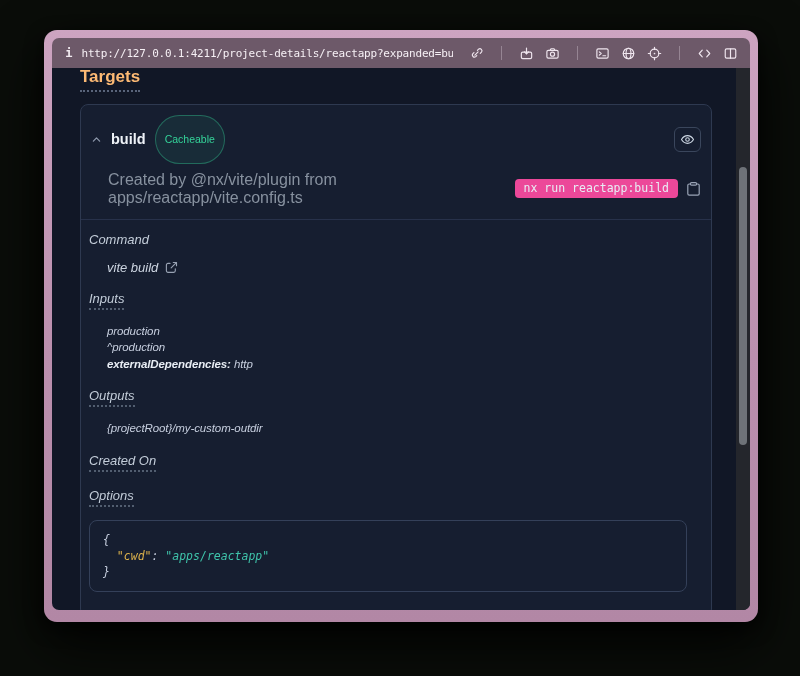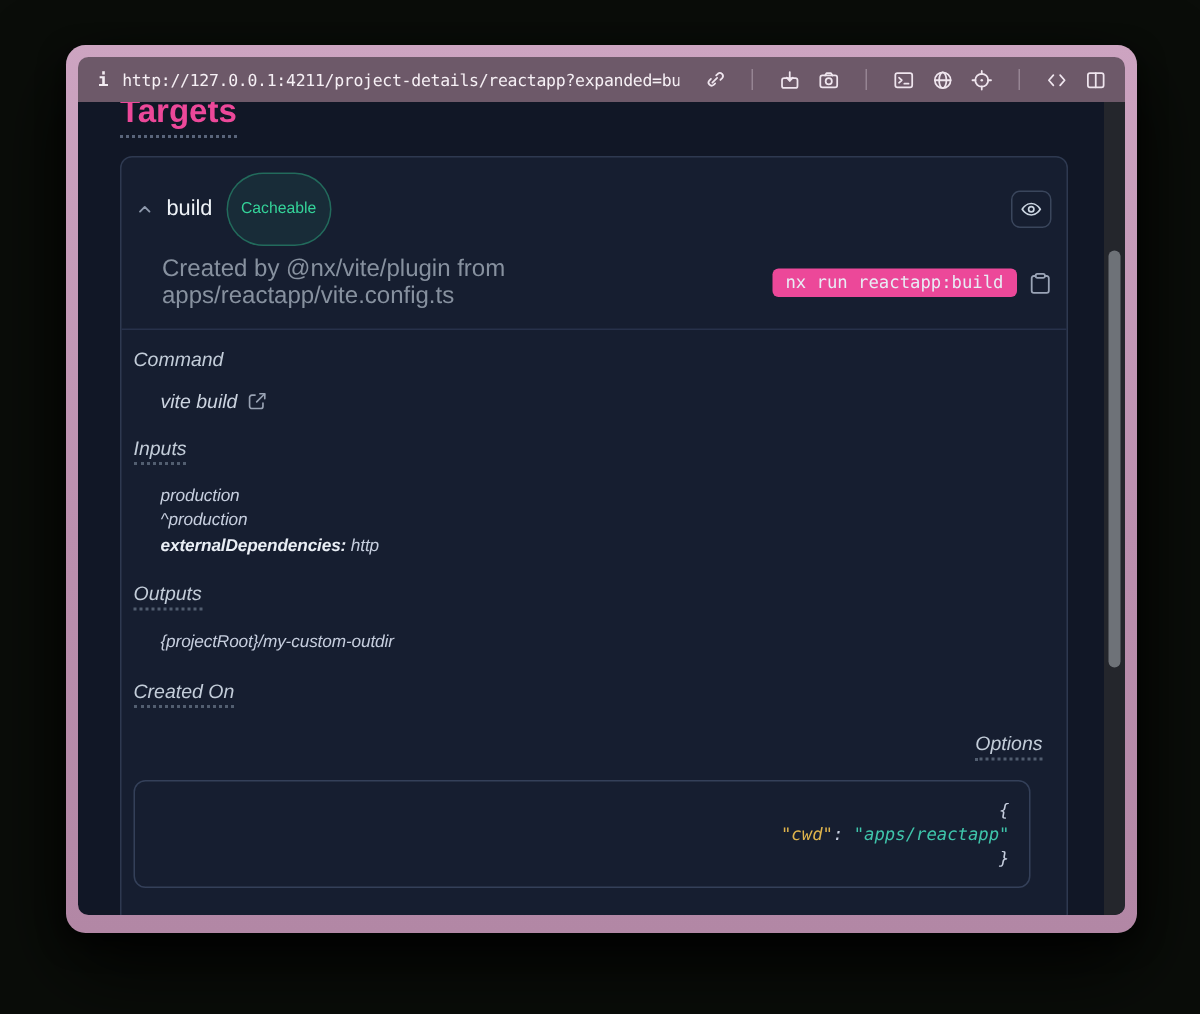--- a/index.html
+++ b/index.html
@@ -55,39 +55,39 @@
     position:absolute; top:0; right:0; bottom:0; width:14px;
     background:#24262c; z-index:5;
   }
   .scroll-thumb {
     position:absolute; left:3px; width:8px; top:99px; height:278px;
     background:#6e7278; border-radius:4px; cursor:grab;
   }
 
   .page-title {
     display:inline-block; margin-top:-8px;
-    font-size:22px; font-weight:700; color:#ec4899;
+    font-size:17px; font-weight:700; color:#fdba74;
     border-bottom:2px dotted #59647a; padding-bottom:3px;
   }
 
   
   .card {
     width:632px; background:#161e30;
     border:1px solid #2e3950; border-radius:8px;
   }
   .card.build { margin-top:12px; }
 
   .card-header {
     display:flex; align-items:center;
     padding:10px 10px 4px 10px; gap:9px; cursor:pointer;
   }
   .chev { width:11px; height:11px; flex:0 0 11px; }
   .chev svg { width:11px; height:11px; stroke:#8e99ac; stroke-width:1.6; fill:none;
               stroke-linecap:round; stroke-linejoin:round; display:block; }
-  .target-name { font-size:14.5px; font-weight:400; color:#eef2f7; }
+  .target-name { font-size:14.5px; font-weight:700; color:#eef2f7; }
   .badge {
     font-size:10.5px; color:#34d399;
     border:1px solid rgba(52,211,153,0.38);
     background:rgba(52,211,153,0.08);
     border-radius:999px; padding:18px 9px; line-height:1;
   }
   .hspacer { flex:1; }
   .eye-btn {
     width:27px; height:25px; border:1px solid #3a465c; border-radius:6px;
     background:transparent; display:flex; align-items:center; justify-content:center;
@@ -105,21 +105,21 @@
     border-radius:4px; padding:4px 9px; line-height:1; white-space:nowrap;
   }
   .copy-btn { width:15px; height:16px; background:none; border:none; cursor:pointer; padding:0; }
   .copy-btn svg { width:15px; height:16px; stroke:#9aa4b6; stroke-width:1.2; fill:none;
                   stroke-linecap:round; stroke-linejoin:round; display:block; }
 
   .card-divider { border-top:1px solid #27314a; }
 
   .card-body { padding:12px 16px 24px 8px; }
   .section { margin-bottom:16px;font-style:italic; }
-  .section:last-child { margin-bottom:0;text-align:right; }
+  .section:last-child { margin-bottom:0; }
   .section-h { font-size:13px; color:#c3cdd9; font-weight:500; margin-bottom:13px; }
   .section-h .dotted {
     display:inline-block; border-bottom:2px dotted #525e70; padding-bottom:2px; cursor:help;
   }
   .indent { margin-left:18px; }
   .command-line { display:flex; align-items:center; gap:7px; font-size:13px; color:#ccd4e0; }
   .ext-link { width:13px; height:13px; cursor:pointer; }
   .ext-link svg { width:13px; height:13px; stroke:#98a2b3; stroke-width:1.2; fill:none;
                   stroke-linecap:round; stroke-linejoin:round; display:block; }
   .mono-line { font-size:11.5px; line-height:16.5px; color:#c6cede; letter-spacing:-0.1px; }

